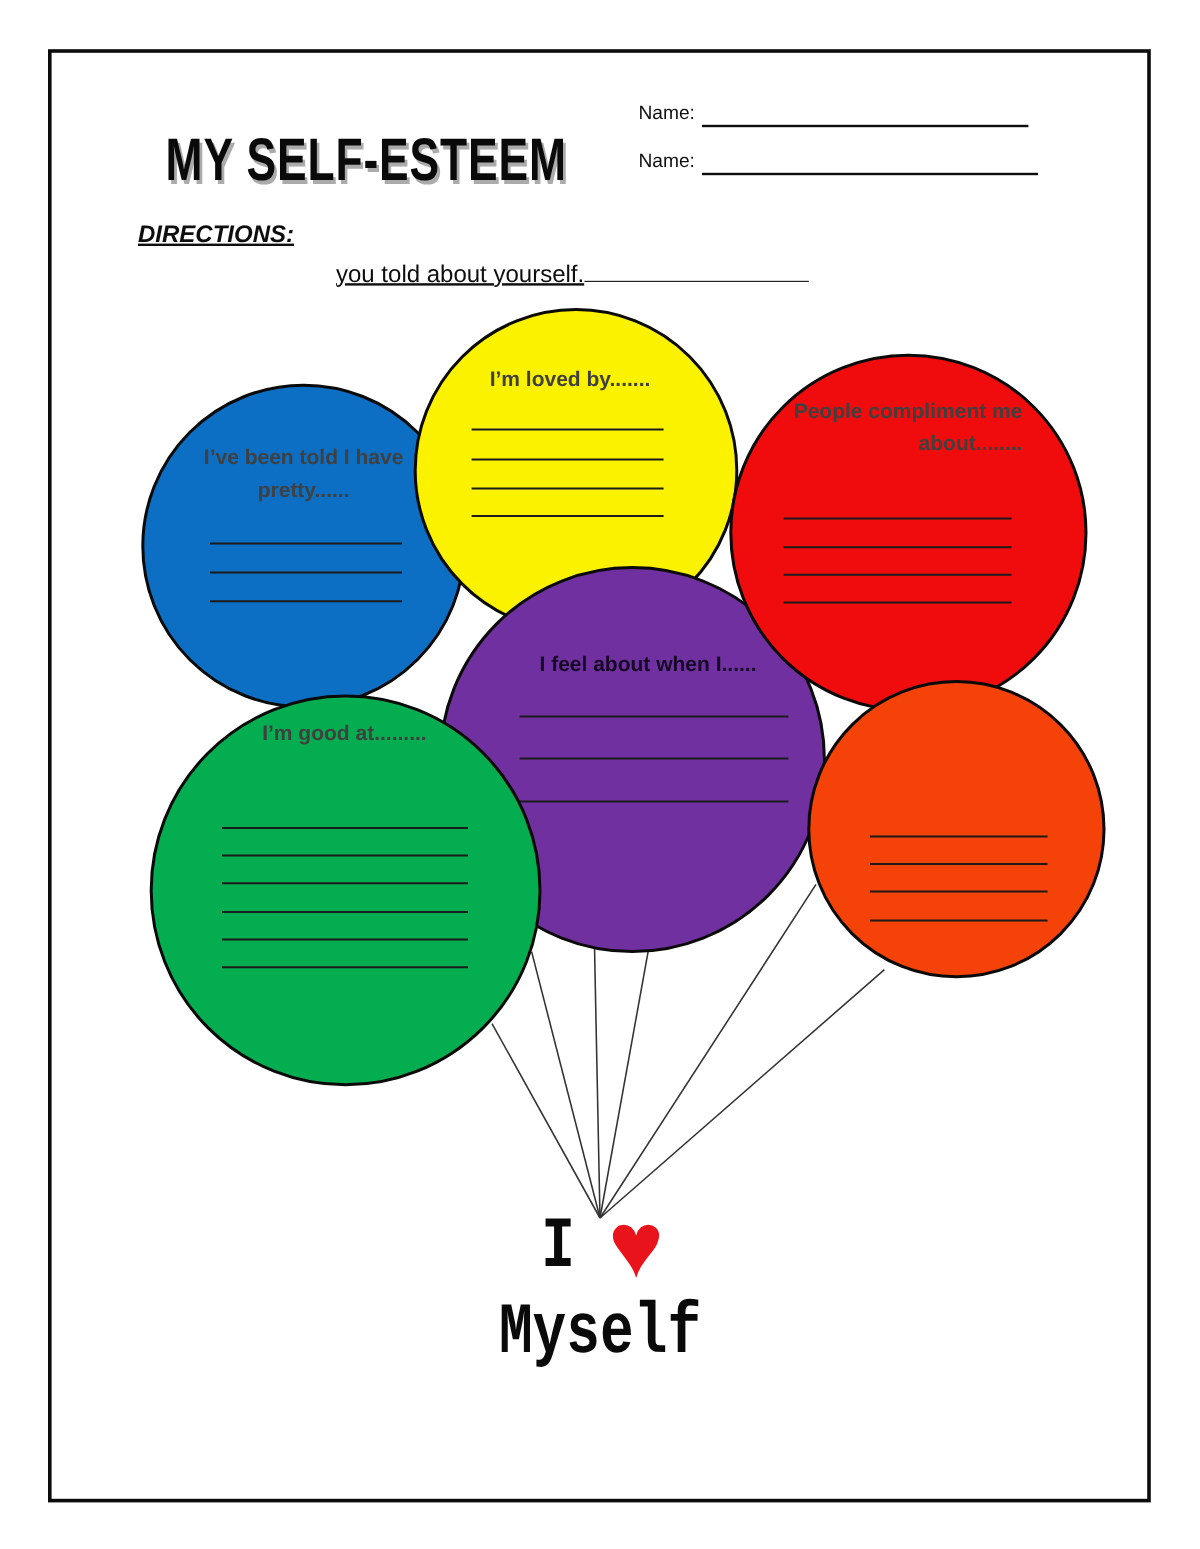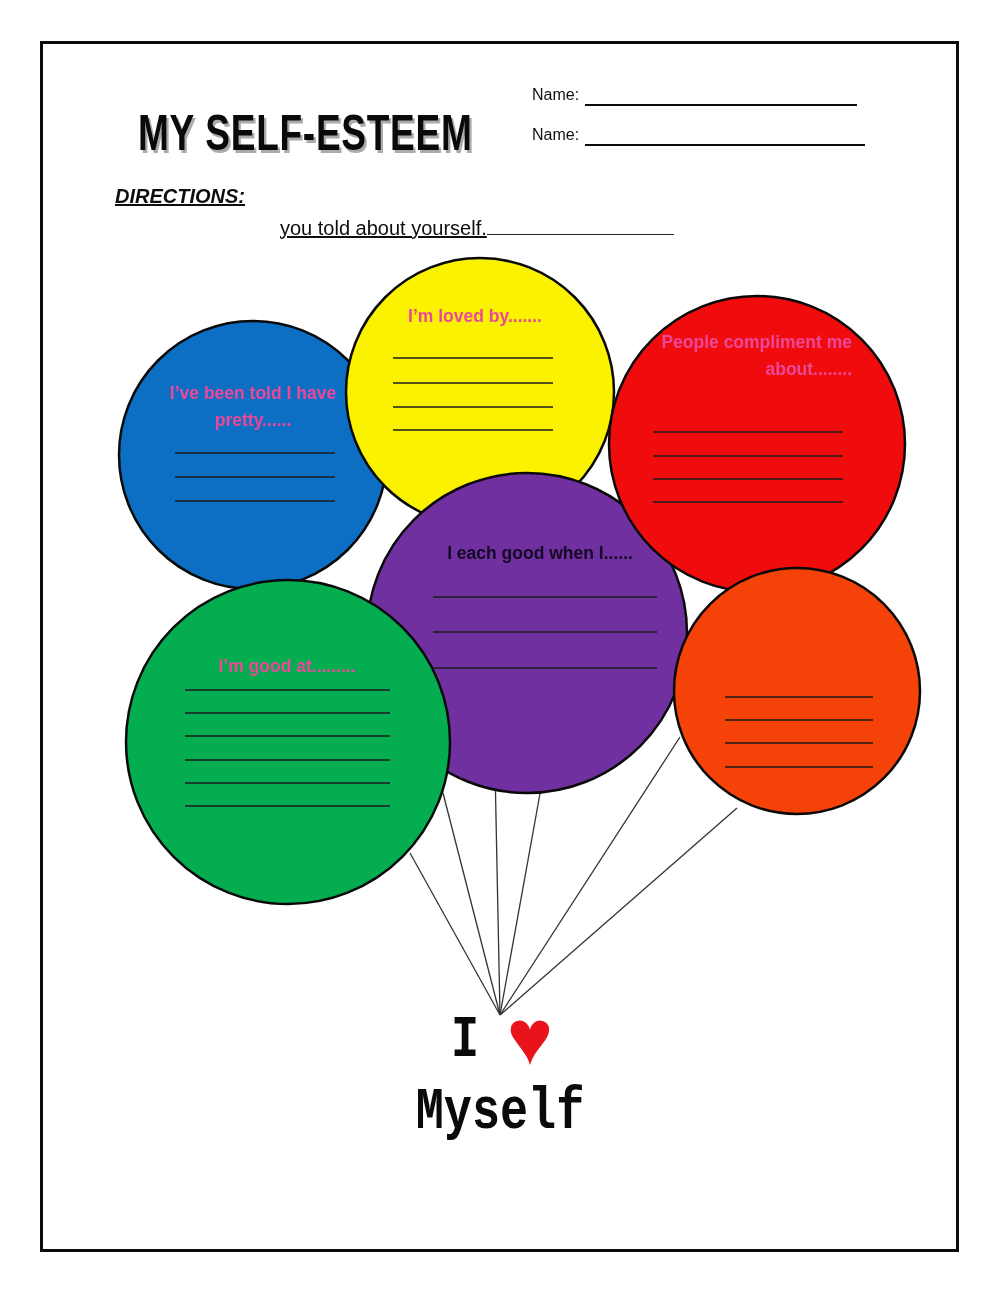--- a/index.html
+++ b/index.html
@@ -66,27 +66,27 @@
   }
 
   #balloon-svg { position: absolute; left: 0; top: 0; }
 
   .balloon-prompt {
     position: absolute;
     text-align: center;
     font-weight: bold;
     font-size: 17.5px;
     line-height: 27px;
-    color: #ec4899;
-  }
-  #prompt-blue   { left: 148px; top: 380px; width: 210px; }
+    color: #404040;
+  }
+  #prompt-blue   { left: 148px; top: 368px; width: 210px; }
   #prompt-yellow { left: 360px; top: 303px; width: 230px; }
   #prompt-purple { left: 420px; top: 540px; width: 240px; color: #140824; }
   #prompt-red    { left: 647px; top: 329px; width: 205px; text-align: right; }
-  #prompt-green  { left: 172px; top: 653px; width: 230px; }
+  #prompt-green  { left: 172px; top: 598px; width: 230px; }
   #prompt-orange { left: 717px; top: 613px; width: 160px; }
 
   #footer-block {
     position: absolute;
     left: 0; top: 1008px;
     width: 1000px;
     text-align: center;
   }
   #footer-line1 {
     display: flex;
@@ -194,21 +194,21 @@
           <line x1="725" y1="697" x2="873" y2="697" stroke="#1b1b1b" stroke-width="1.7"></line>
           <line x1="725" y1="720" x2="873" y2="720" stroke="#1b1b1b" stroke-width="1.7"></line>
           <line x1="725" y1="743" x2="873" y2="743" stroke="#1b1b1b" stroke-width="1.7"></line>
           <line x1="725" y1="767" x2="873" y2="767" stroke="#1b1b1b" stroke-width="1.7"></line>
         </g>
       </g>
   </svg>
 
   <div class="balloon-prompt" id="prompt-blue">I’ve been told I have pretty......</div>
   <div class="balloon-prompt" id="prompt-yellow">I’m loved by.......</div>
-  <div class="balloon-prompt" id="prompt-purple">I each good when I......</div>
+  <div class="balloon-prompt" id="prompt-purple">I feel about when I......</div>
   <div class="balloon-prompt" id="prompt-red">People compliment me about........</div>
   <div class="balloon-prompt" id="prompt-green">I’m good at.........</div>
 
   <div id="footer-block">
     <div id="footer-line1">
       <span id="footer-i">I</span>
       <span id="footer-heart" style="color: rgb(232, 19, 27);">♥</span>
     </div>
     <div id="footer-myself">Myself</div>
   </div>

